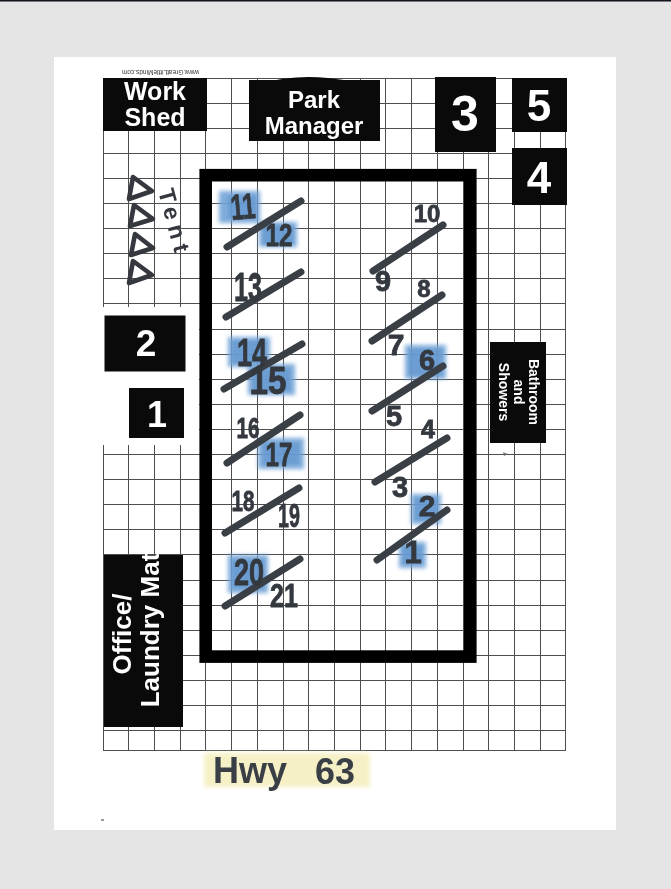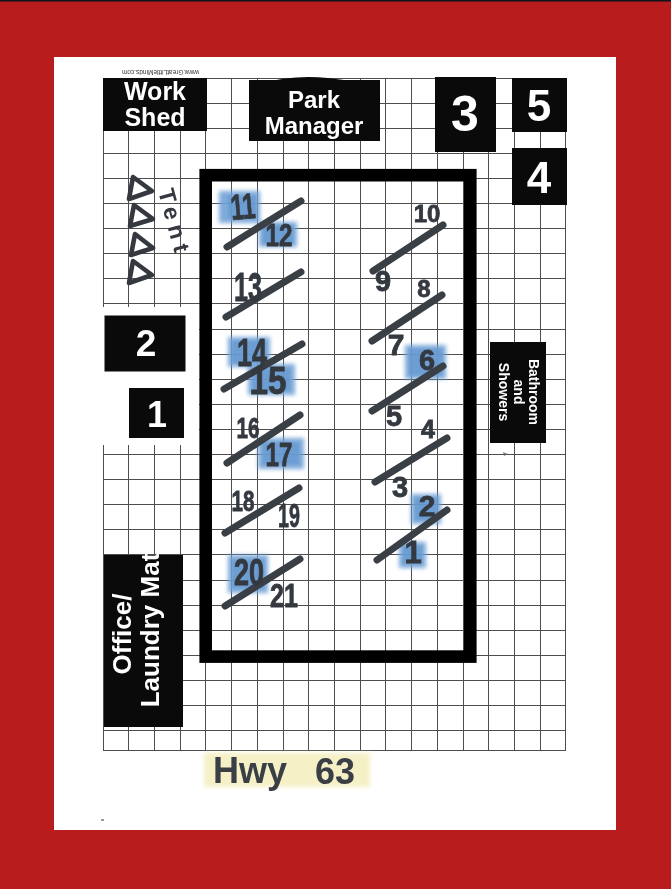--- a/index.html
+++ b/index.html
@@ -1,16 +1,16 @@
 <!DOCTYPE html>
 <html><head>
 <meta charset="utf-8">
 <style>
 html,body{margin:0;padding:0}
-#c{position:relative;width:671px;height:889px;background:#b91c1c;overflow:hidden;font-family:"Liberation Sans",sans-serif}
+#c{position:relative;width:671px;height:889px;background:#e5e5e5;overflow:hidden;font-family:"Liberation Sans",sans-serif}
 svg{position:absolute;left:0;top:0}
 </style>
 </head>
 <body>
 <div id="c">
 <svg width="671" height="889" viewBox="0 0 671 889">
 <defs>
 <filter id="soft" x="-40%" y="-40%" width="180%" height="180%">
           <feGaussianBlur stdDeviation="2.2"></feGaussianBlur>
         </filter>

